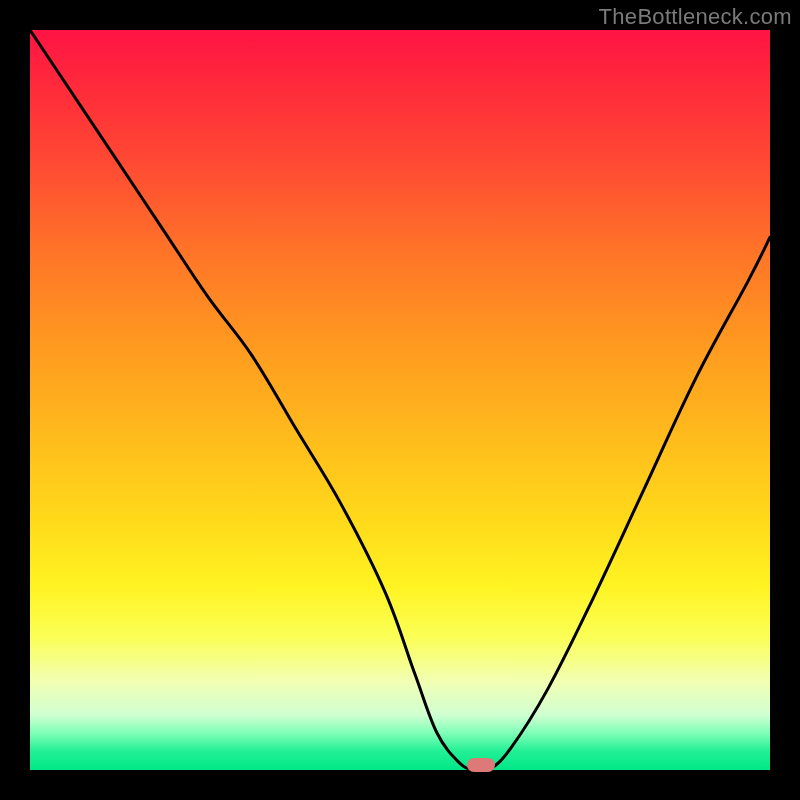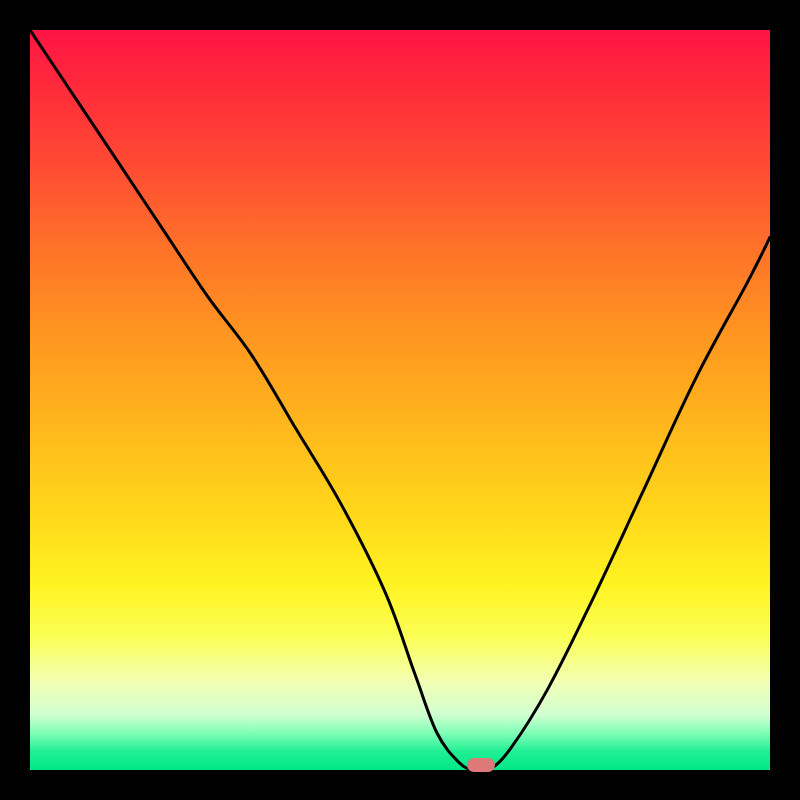--- a/index.html
+++ b/index.html
@@ -65,20 +65,21 @@
     border-radius: 7px;
     transform: translate(-50%, -50%);
     z-index: 4;
   }
 </style>
 </head>
 <body>
 
 <div class="frame">
 
+  <div class="watermark">TheBottleneck.com</div>
 
   <div class="plot">
 
     <svg class="curve" viewBox="0 0 740 740" preserveAspectRatio="none">
       <path id="curve-path" d="M 0 0 C 7.991999999999999 11.988000000000003, 28.416 42.62400000000002, 44.4 66.60000000000002 C 60.384 90.57600000000002, 72.816 109.22400000000005, 88.8 133.20000000000005 C 104.78399999999999 157.17600000000004, 117.216 175.82400000000007, 133.2 199.80000000000007 C 149.184 223.77600000000007, 161.61599999999999 243.756, 177.6 266.4 C 193.584 289.044, 206.016 301.62399999999997, 222 325.59999999999997 C 237.984 349.57599999999996, 250.41599999999997 372.96, 266.4 399.59999999999997 C 282.38399999999996 426.23999999999995, 294.81600000000003 444.29600000000005, 310.8 473.6 C 326.784 502.904, 341.88 531.764, 355.2 562.4 C 368.52 593.036, 375.476 618.492, 384.8 643.8 C 394.124 669.108, 399.00800000000004 687.016, 407.00000000000006 703 C 414.9920000000001 718.984, 422.54 725.94, 429.2 732.6 C 435.85999999999996 739.26, 438.67199999999997 738.668, 444 740 C 449.32800000000003 741.332, 452.14 743.996, 458.8 740 C 465.46000000000004 736.004, 470.344 732.452, 481 717.8 C 491.656 703.1479999999999, 503.348 685.24, 518 658.6 C 532.652 631.96, 545.084 605.7639999999999, 562.4 569.8 C 579.716 533.836, 595.5519999999999 498.76, 614.1999999999999 458.8 C 632.848 418.84000000000003, 647.352 385.09599999999995, 666 347.79999999999995 C 684.648 310.50399999999996, 704.4799999999999 276.90799999999996, 717.8 251.59999999999997 C 731.12 226.29199999999997, 736.004 215.19200000000004, 740 207.20000000000005" fill="none" stroke="#000" stroke-width="3" stroke-linecap="round" stroke-linejoin="round"></path>
     </svg>
 
     <div class="marker" id="notch-marker" style="left: 451.4px; top: 735px;"></div>
 
   </div>

